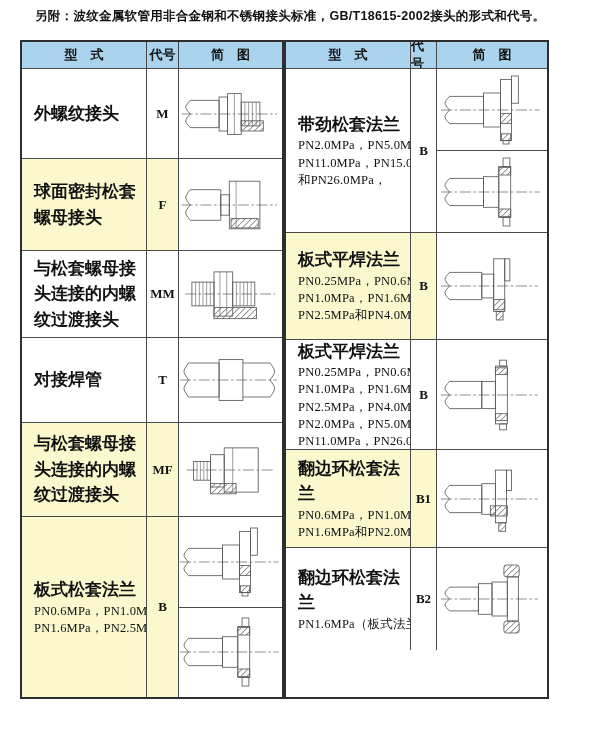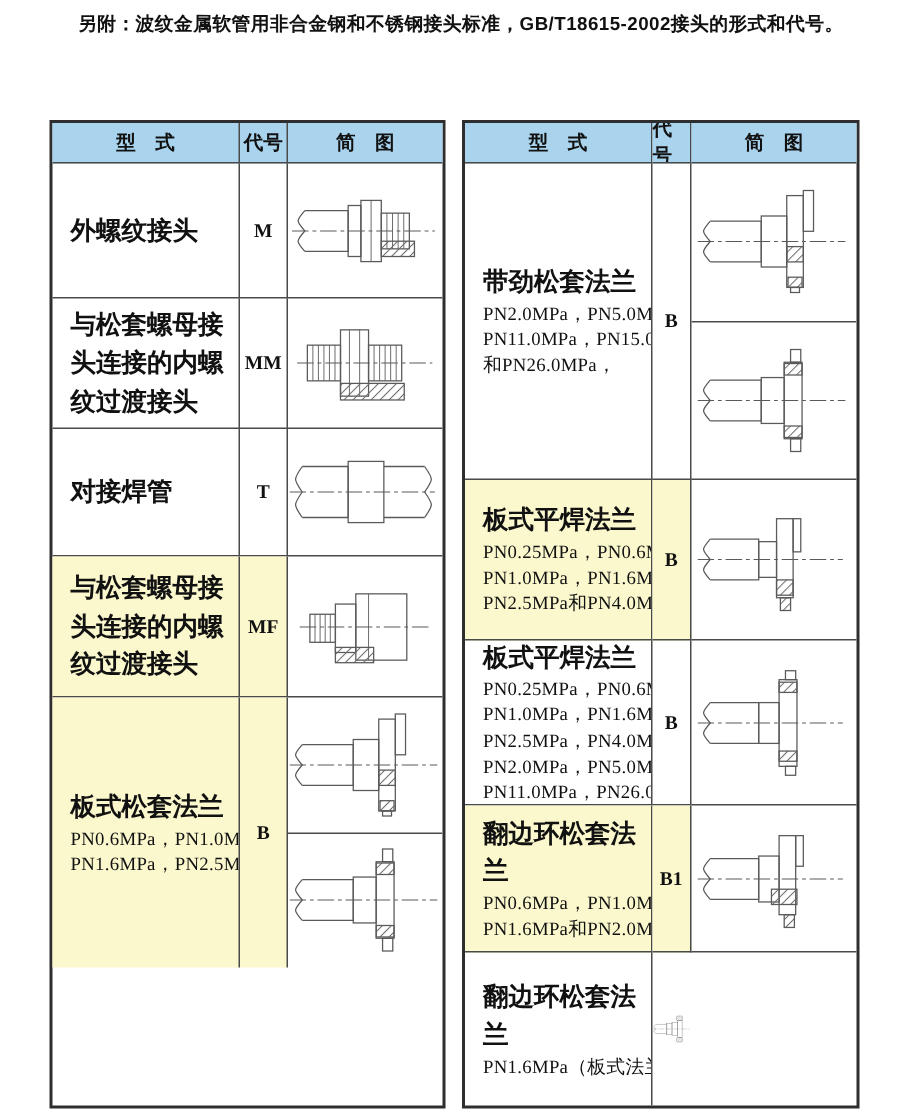--- a/index.html
+++ b/index.html
@@ -1,20 +1,20 @@
 <!DOCTYPE html>
 <html style="--header-bg: #aad4ee; --highlight-bg: #fbf8cd;"><head>
 <meta charset="utf-8">
 <style>
   * { box-sizing: border-box; margin: 0; padding: 0; }
   html,body { width: 600px; height: 740px; background: #ffffff; overflow: hidden;
     font-family: "Liberation Sans", sans-serif; color: #111; }
-  .doc-title { position: absolute; left: 52px; top: 8px; font-size: 12.5px;
+  .doc-title { position: absolute; left: 35px; top: 8px; font-size: 12.5px;
     font-weight: bold; letter-spacing: .3px; }
-  .tables { position: absolute; left: 33px; top: 40px; display: flex; gap: 11px; margin-top: 40px; }
+  .tables { position: absolute; left: 20px; top: 40px; display: flex; gap: 0; }
   .jtable { border: 2px solid #2e2e2e; background: #fff; }
   .jtable.left  { width: 264px; }
   .jtable.right { width: 265px; }
   .trow { display: grid; }
   .cell { border-right: 1px solid #4a4a4a; border-bottom: 1px solid #4a4a4a;
     min-width: 0; overflow: hidden; }
   .cell.last { border-right: none; }
   .trow:last-child .cell { border-bottom: none; }
   .hcell { background: var(--header-bg); display: flex; align-items: center;
     justify-content: center; font-weight: bold; font-size: 13px; }
@@ -69,20 +69,39 @@
               <line x1="76.4" y1="28" x2="76.4" y2="56" stroke="#5a5a5a" stroke-width="0.7"></line>
               <line x1="80.8" y1="28" x2="80.8" y2="56" stroke="#5a5a5a" stroke-width="0.7"></line>
               <line x1="85.2" y1="28" x2="85.2" y2="56" stroke="#5a5a5a" stroke-width="0.7"></line>
               <line x1="89.6" y1="28" x2="89.6" y2="56" stroke="#5a5a5a" stroke-width="0.7"></line>
               <rect x="72" y="50" width="26" height="12" fill="url(#hatch)" stroke="#5a5a5a"></rect>
               <line x1="2" y1="42" x2="114" y2="42" stroke="#5a5a5a" stroke-width="0.8" stroke-dasharray="13 3 3 3"></line>
             </svg>
           </div>
         </div>
     </div>
+      <div class="trow" style="grid-template-columns:125px 32px 1fr;height:92px">
+      <div class="cell type-cell hl">
+        <div class="name">球面密封松套螺母接头</div>
+      </div>
+      <div class="cell code-cell hl">F</div>
+      <div class="cell diagram-cell last">
+          <div class="diagram-pane">
+            <svg class="diag" viewBox="0 0 120 84" preserveAspectRatio="xMidYMid meet">
+              <path d="M12 24 H48 V60 H12" fill="none" stroke="#5a5a5a"></path>
+              <path d="M12 24 c-7 9 -7 9 0 18 c-7 9 -7 9 0 18" fill="none" stroke="#5a5a5a"></path>
+              <rect x="48" y="30" width="10" height="24" fill="none" stroke="#5a5a5a"></rect>
+              <rect x="58" y="14" width="36" height="56" fill="none" stroke="#5a5a5a"></rect>
+              <line x1="66" y1="14" x2="66" y2="70" stroke="#5a5a5a" stroke-width="0.7"></line>
+              <rect x="60" y="58" width="32" height="11" fill="url(#hatch)" stroke="#5a5a5a"></rect>
+              <line x1="2" y1="42" x2="114" y2="42" stroke="#5a5a5a" stroke-width="0.8" stroke-dasharray="13 3 3 3"></line>
+            </svg>
+          </div>
+        </div>
+    </div>
       <div class="trow" style="grid-template-columns:125px 32px 1fr;height:87px">
       <div class="cell type-cell">
         <div class="name">与松套螺母接头连接的内螺纹过渡接头</div>
       </div>
       <div class="cell code-cell">MM</div>
       <div class="cell diagram-cell last">
           <div class="diagram-pane">
             <svg class="diag" viewBox="0 0 120 84" preserveAspectRatio="xMidYMid meet">
               <rect x="14" y="28" width="26" height="28" fill="none" stroke="#5a5a5a"></rect>
               <line x1="18.333333333333332" y1="28" x2="18.333333333333332" y2="56" stroke="#5a5a5a" stroke-width="0.7"></line>
@@ -182,21 +201,21 @@
           </div>
         </div>
     </div>
     </div>
   <div class="jtable right" id="right-table">
       <div class="trow" style="grid-template-columns:125px 26px 1fr;height:27px">
     <div class="cell hcell">型　式</div>
     <div class="cell hcell">代号</div>
     <div class="cell hcell last">简　图</div>
   </div>
-      <div class="trow" style="grid-template-columns:125px 26px 1fr;height:211px">
+      <div class="trow" style="grid-template-columns:125px 26px 1fr;height:164px">
       <div class="cell type-cell">
         <div class="name">带劲松套法兰</div>
           <div class="pn">PN2.0MPa，PN5.0MPa，</div>
           <div class="pn">PN11.0MPa，PN15.0MPa，</div>
           <div class="pn">和PN26.0MPa，</div>
       </div>
       <div class="cell code-cell">B</div>
       <div class="cell diagram-cell last">
           <div class="diagram-pane">
             <svg class="diag" viewBox="0 0 120 84" preserveAspectRatio="xMidYMid meet">
@@ -295,20 +314,21 @@
               <line x1="0" y1="42" x2="114" y2="42" stroke="#5a5a5a" stroke-width="0.8" stroke-dasharray="13 3 3 3"></line>
             </svg>
           </div>
         </div>
     </div>
       <div class="trow" style="grid-template-columns:125px 26px 1fr;height:102px">
       <div class="cell type-cell">
         <div class="name">翻边环松套法兰</div>
           <div class="pn">PN1.6MPa（板式法兰）</div>
       </div>
+      <div class="cell code-cell">B2</div>
       <div class="cell diagram-cell last">
           <div class="diagram-pane">
             <svg class="diag" viewBox="0 0 120 84" preserveAspectRatio="xMidYMid meet">
               <path d="M10 28 H44 V56 H10" fill="none" stroke="#5a5a5a"></path>
               <path d="M10 28 c-7 7 -7 7 0 14 c-7 7 -7 7 0 14" fill="none" stroke="#5a5a5a"></path>
               <rect x="44" y="24" width="16" height="36" fill="none" stroke="#5a5a5a"></rect>
               <rect x="60" y="22" width="18" height="40" fill="none" stroke="#5a5a5a"></rect>
               <rect x="78" y="16" width="13" height="52" fill="none" stroke="#5a5a5a"></rect>
               <rect x="74" y="2" width="18" height="14" fill="url(#hatch)" stroke="#5a5a5a" rx="3"></rect>
               <rect x="74" y="68" width="18" height="14" fill="url(#hatch)" stroke="#5a5a5a" rx="3"></rect>

